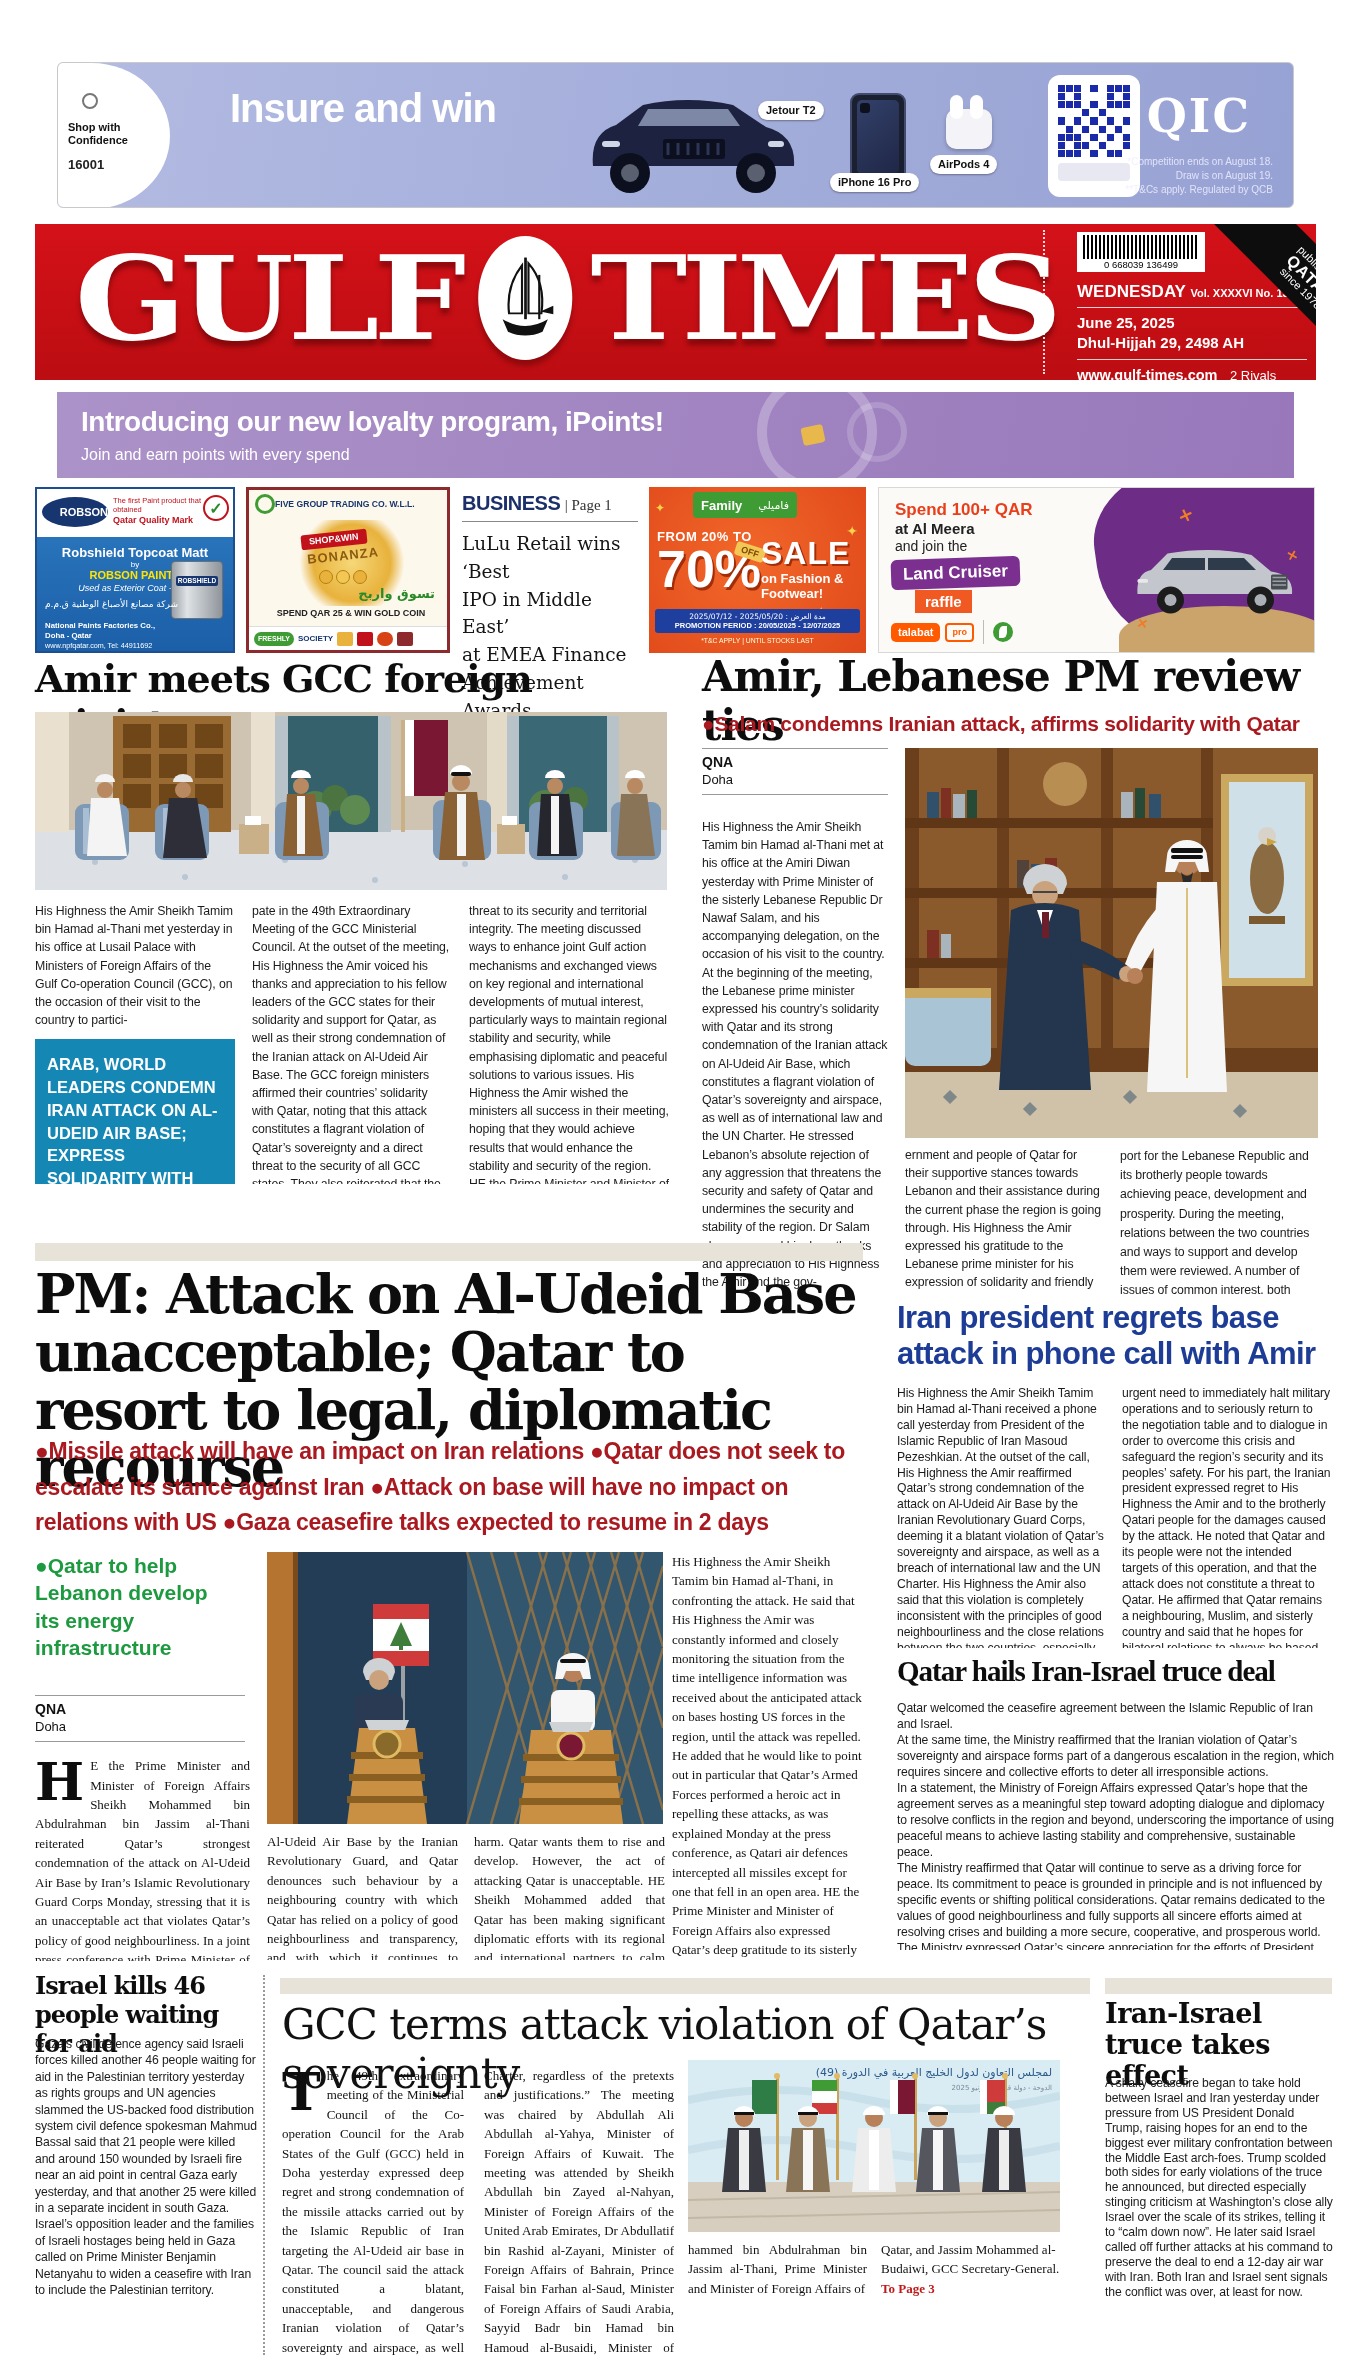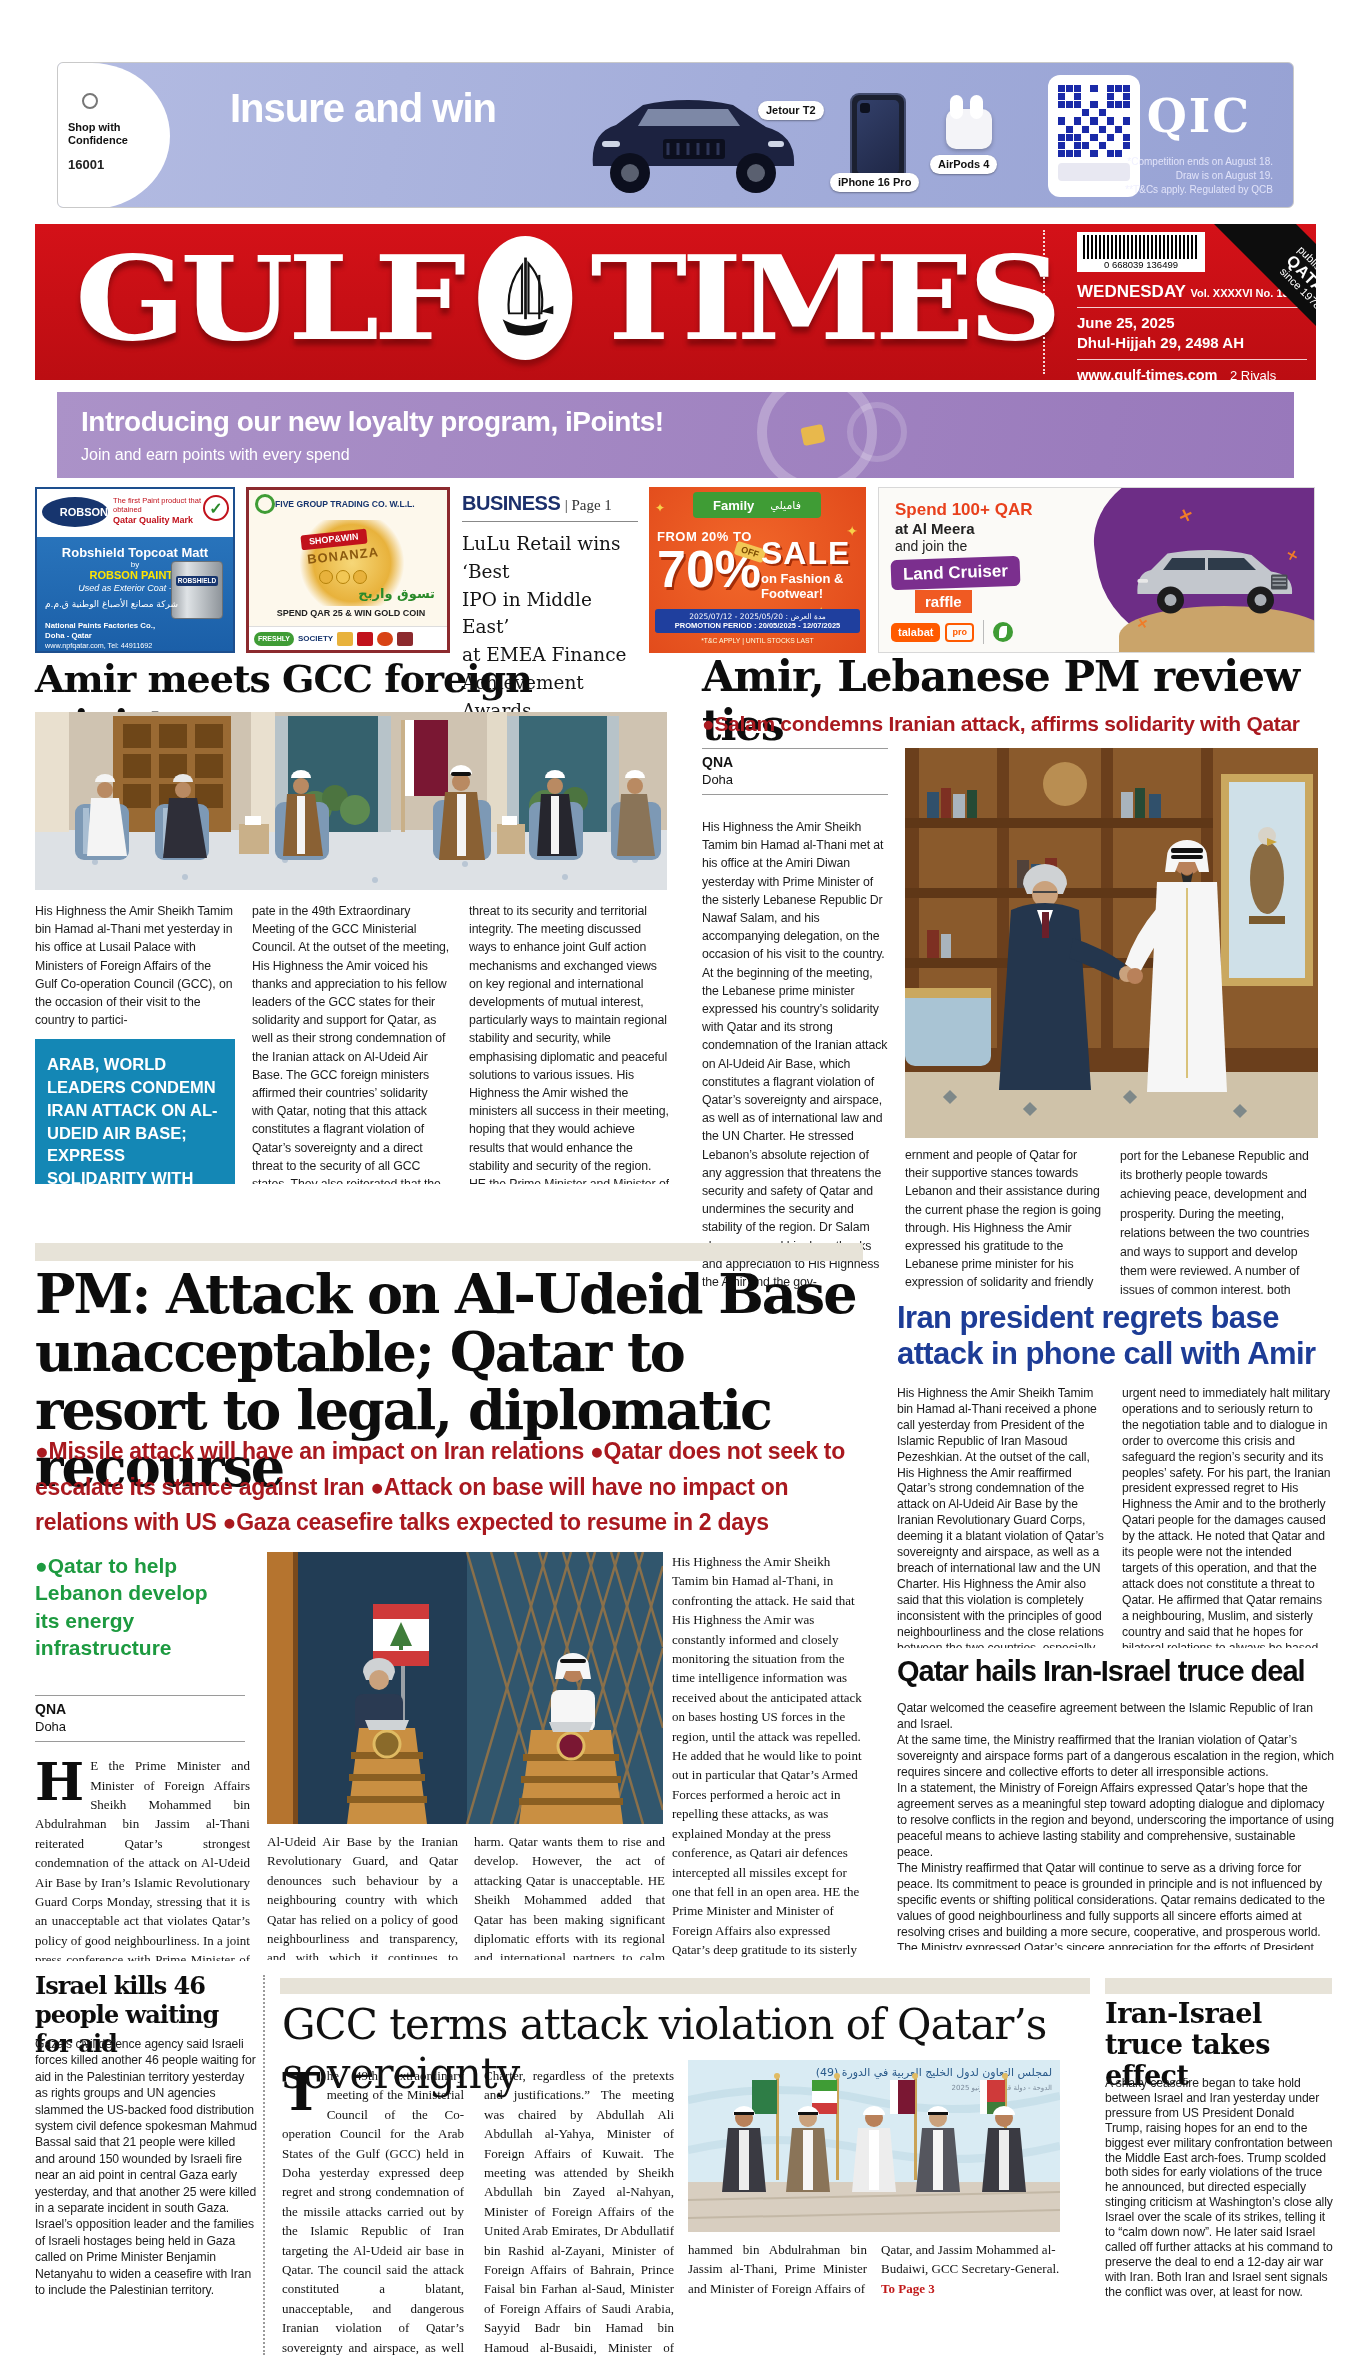--- a/index.html
+++ b/index.html
@@ -1,21 +1,21 @@
 <!DOCTYPE html>
 <html><head>
 <meta charset="utf-8">
 <style>
   *{box-sizing:border-box;margin:0;padding:0}
   html,body{background:#f2f2f2}
   body{width:1351px;height:2365px;position:relative;margin:0 auto;background:#fff;
        font-family:"Liberation Sans",sans-serif;color:#111}
   .abs{position:absolute}
   .clip{overflow:hidden}
-  .sans{font-family:Liberation Sans, sans-serif}
+  .sans{font-family:Liberation Serif, serif}
   .dser{font-family:"DejaVu Serif",serif}
   .lser{font-family:"Liberation Serif",serif}
   .b{font-weight:bold}
   .cols{display:flex}
   .bodysans{font-size:12.3px;line-height:18.2px;color:#1c1c1c;letter-spacing:-.1px}
   .tightsans{font-size:12.2px;line-height:15.9px;color:#1c1c1c;letter-spacing:-.1px}
   .bodyserif{font-family:"Liberation Serif",serif;font-size:13px;line-height:19.4px;
              text-align:justify;color:#121212}
   .topage{color:#c11a1a;font-weight:bold;cursor:pointer}
   .byline{border-top:1.5px solid #9a9a9a;border-bottom:1.5px solid #9a9a9a;padding:5px 0 7px}
@@ -286,21 +286,21 @@
   <div class="hair" style="margin:6px 0 8px;border-color:#888"></div>
   <div class="dser" style="font-size:18.5px;line-height:1.5;color:#151515;font-weight:normal">
     <div>LuLu Retail wins ‘Best</div>
     <div>IPO in Middle East’</div>
     <div>at EMEA Finance</div>
     <div>Achievement Awards</div>
   </div>
 </div>
 
 <div class="abs clip" style="left:649px;top:487px;width:217px;height:166px;background:radial-gradient(circle at 45% 45%,#f2682a,#e0481a)">
-  <div class="abs" style="left:44px;top:5px;width:128px;height:26px;background:#3f9c35;border-radius:4px;display:flex;align-items:center;justify-content:center;gap:16px">
+  <div class="abs" style="left:44px;top:5px;width:104px;height:26px;background:#3f9c35;border-radius:4px;display:flex;align-items:center;justify-content:center;gap:16px">
     <span class="b" style="color:#fff;font-size:13px">Family</span>
     <span class="arab" style="color:#fff;font-size:11px">فاميلي</span>
   </div>
   <div class="abs" style="left:6px;top:14px;color:#f7d24a;font-size:12px">✦</div>
   <div class="abs" style="right:8px;top:36px;color:#f7d24a;font-size:14px">✦</div>
   <div class="abs" style="left:168px;top:118px;color:#f7d24a;font-size:10px">✦</div>
   <div class="abs b" style="left:8px;top:42px;color:#fff;font-size:13px;letter-spacing:.5px">FROM 20% TO</div>
   <div class="abs b" style="left:8px;top:56px;color:#fff;font-size:52px;line-height:1;text-shadow:2px 3px 0 #a32d08">70%</div>
   <div class="abs b" style="left:86px;top:58px;background:#f2c755;color:#7a4a00;font-size:9px;padding:2px 6px;border-radius:3px;transform:rotate(18deg)">OFF</div>
   <div class="abs b" style="left:112px;top:48px;color:#fff;font-size:32px;letter-spacing:1px;text-shadow:2px 2px 0 #a32d08">SALE</div>

